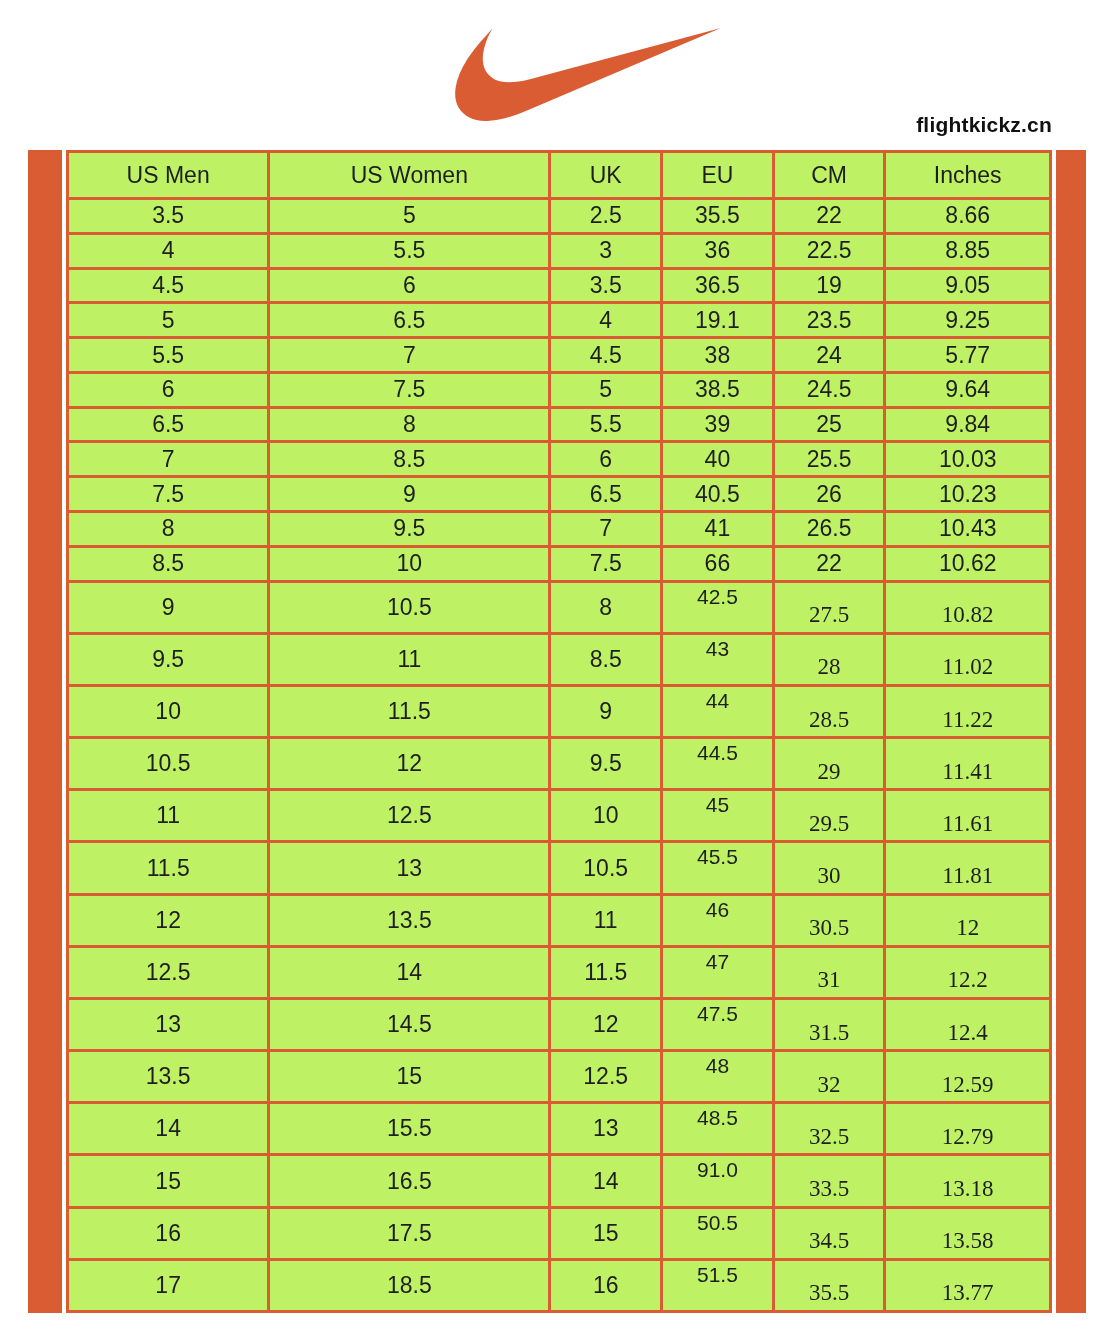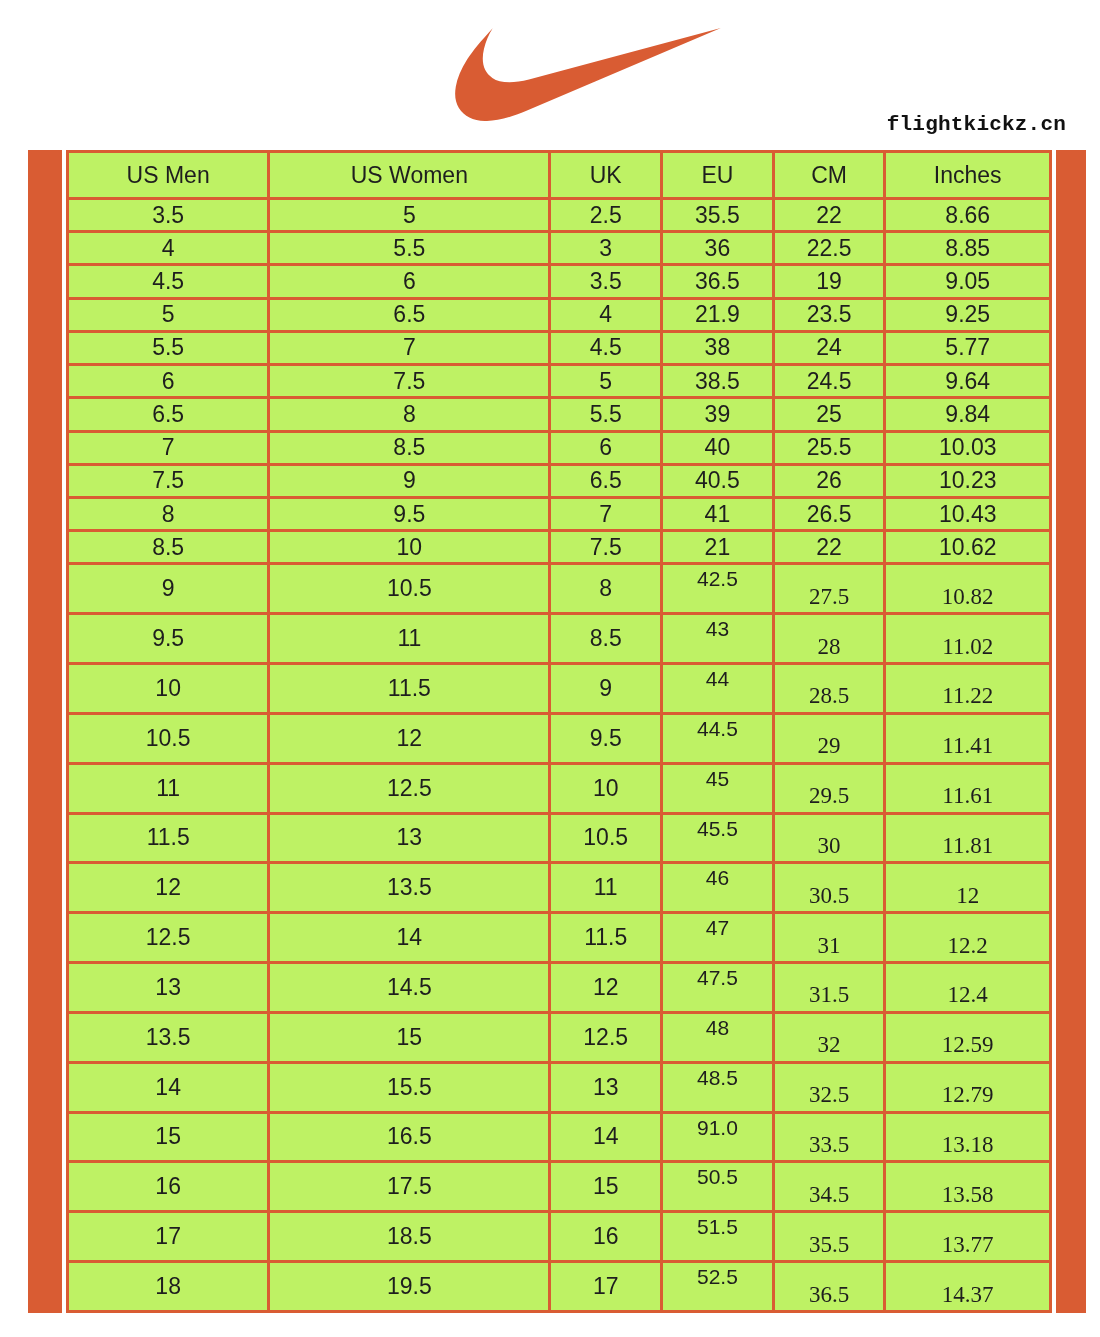--- a/index.html
+++ b/index.html
@@ -27,26 +27,25 @@
     top: 28px;
     width: 266px;
     height: 93px;
   }
   .logo-wrap svg { display: block; width: 100%; height: 100%; }
   .swoosh-path { fill: var(--accent); }
 
   .watermark {
     position: absolute;
     top: 113px;
-    right: 34px;
+    right: 48px;
     font-size: 21px;
     font-weight: 700;
     color: #111111;
     letter-spacing: 0.2px;
-    font-family: Liberation Mono, monospace;
   }
 
   
   .table-band {
     position: absolute;
     left: 28px;
     top: 150px;
     width: 1058px;
     height: 1163px;
     display: flex;
@@ -137,21 +136,21 @@
           <td>6</td>
           <td>3.5</td>
           <td>36.5</td>
           <td>19</td>
           <td>9.05</td>
         </tr>
         <tr>
           <td>5</td>
           <td>6.5</td>
           <td>4</td>
-          <td>21.9</td>
+          <td>19.1</td>
           <td>23.5</td>
           <td>9.25</td>
         </tr>
         <tr>
           <td>5.5</td>
           <td>7</td>
           <td>4.5</td>
           <td>38</td>
           <td>24</td>
           <td>5.77</td>
@@ -193,21 +192,21 @@
           <td>9.5</td>
           <td>7</td>
           <td>41</td>
           <td>26.5</td>
           <td>10.43</td>
         </tr>
         <tr>
           <td>8.5</td>
           <td>10</td>
           <td>7.5</td>
-          <td>21</td>
+          <td>66</td>
           <td>22</td>
           <td>10.62</td>
         </tr>
         <tr>
           <td>9</td>
           <td>10.5</td>
           <td>8</td>
           <td class="raised">42.5</td>
           <td class="low">27.5</td>
           <td class="low">10.82</td>
@@ -309,24 +308,16 @@
           <td class="low">13.58</td>
         </tr>
         <tr>
           <td>17</td>
           <td>18.5</td>
           <td>16</td>
           <td class="raised">51.5</td>
           <td class="low">35.5</td>
           <td class="low">13.77</td>
         </tr>
-        <tr>
-          <td>18</td>
-          <td>19.5</td>
-          <td>17</td>
-          <td class="raised">52.5</td>
-          <td class="low">36.5</td>
-          <td class="low">14.37</td>
-        </tr>
       </tbody>
   </table>
   <div class="side-bar right"></div>
 </div>
 
 </body></html>

